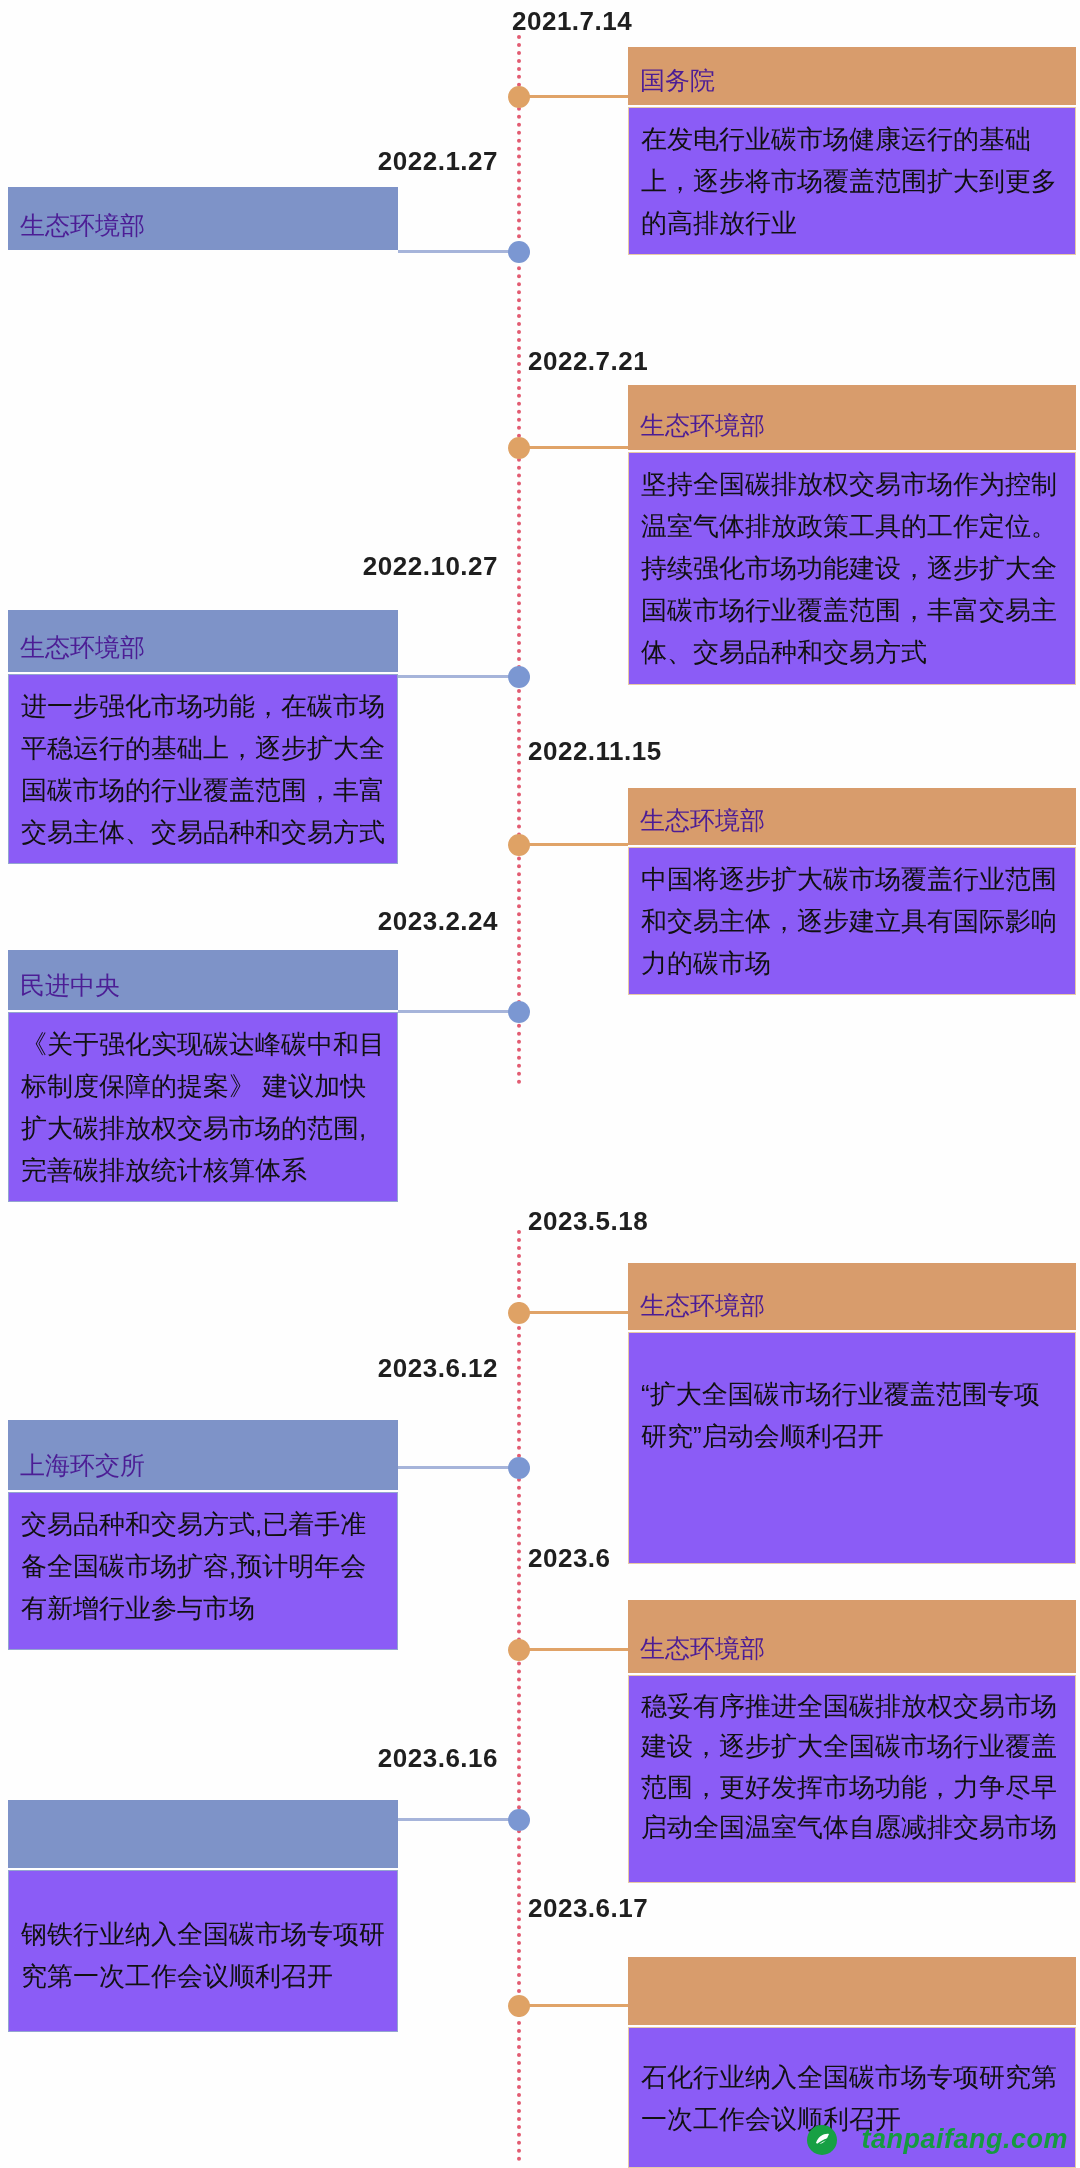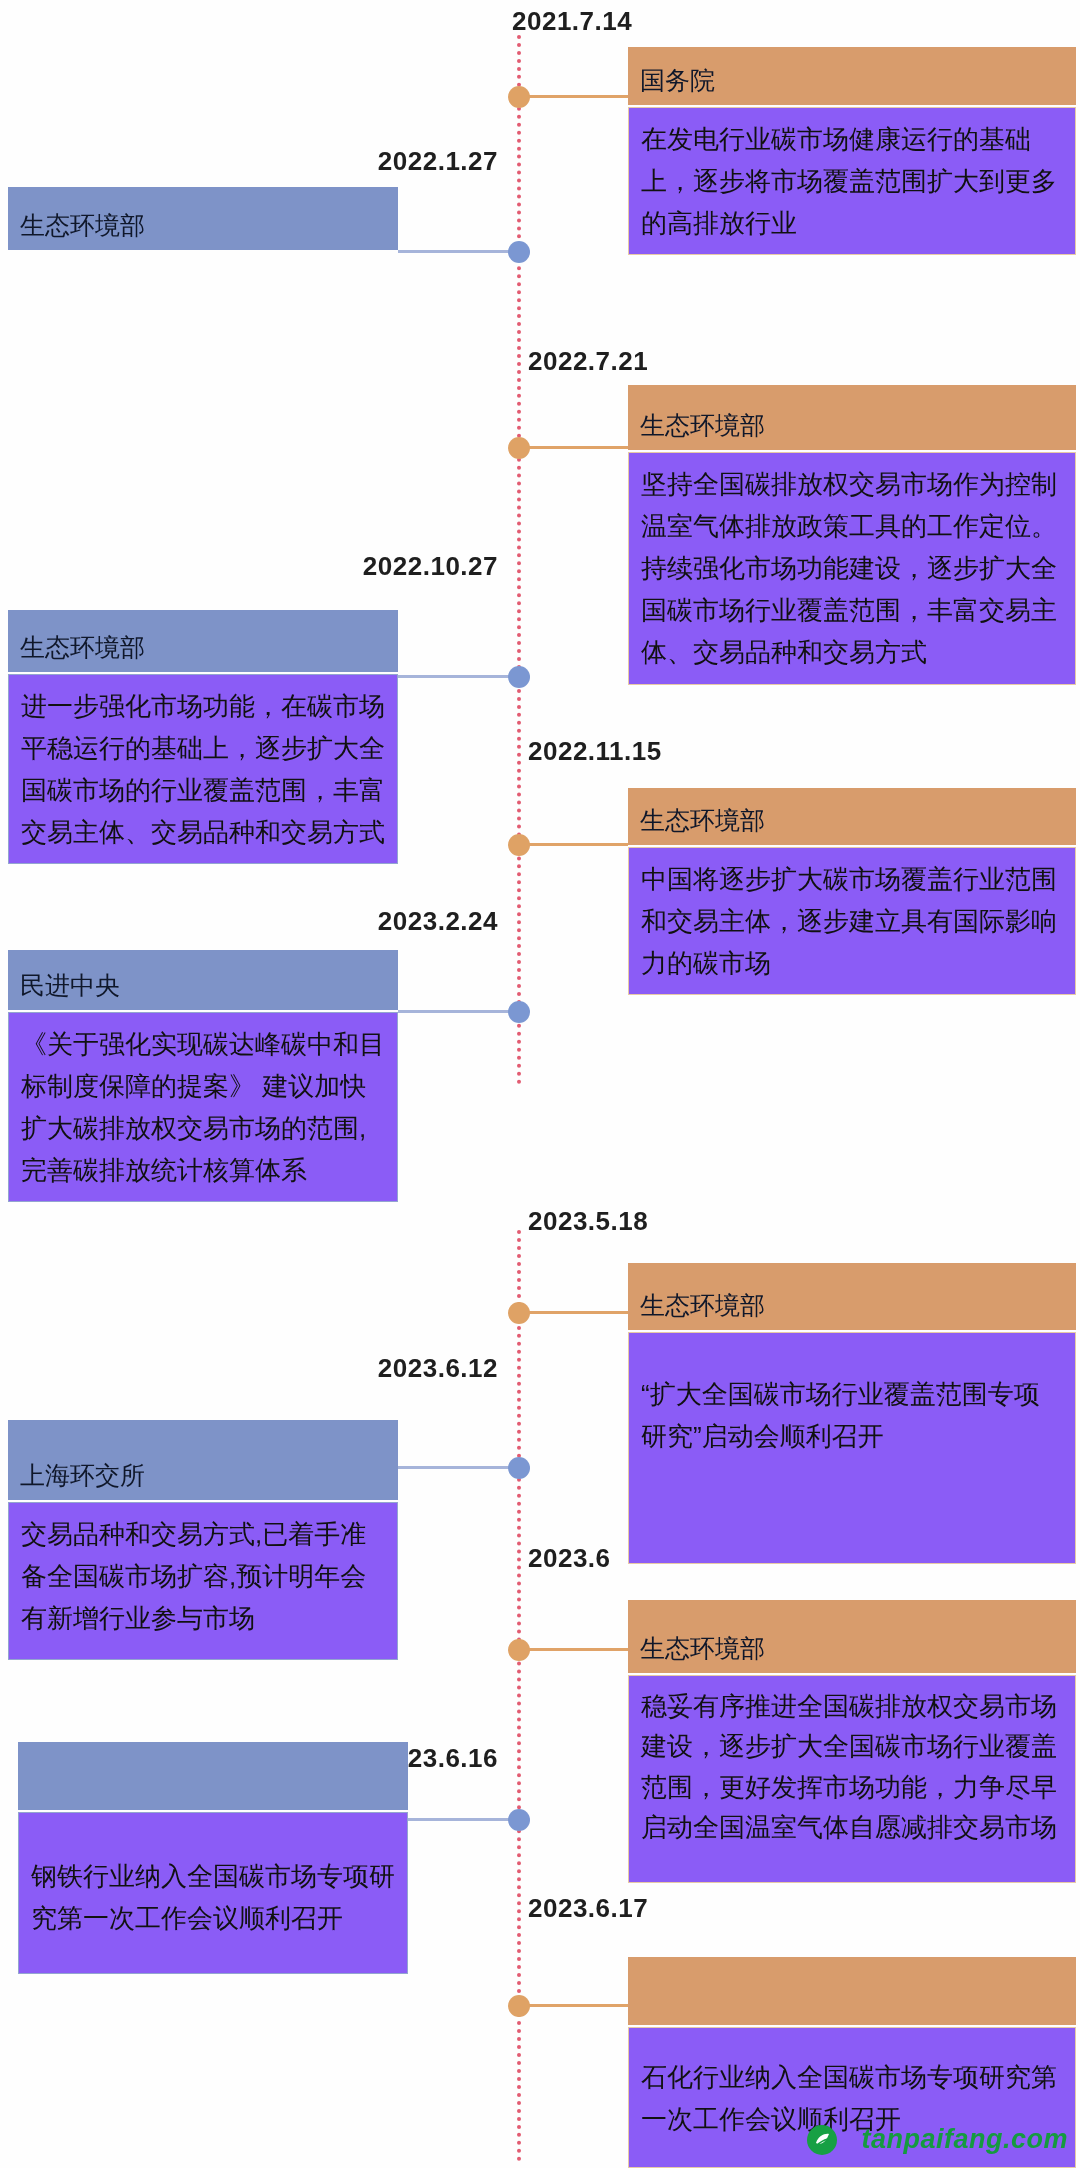--- a/index.html
+++ b/index.html
@@ -35,21 +35,21 @@
   .conn.left{left:398px;width:112px;background:#a6b4da;}
   .conn.right{left:528px;width:100px;background:#e0a368;}
   
   .box{position:absolute;box-sizing:border-box;}
   .left-box{left:8px;width:390px;}
   .right-box{left:628px;width:448px;}
   .hdr{
     box-sizing:border-box;
     display:flex;align-items:flex-end;
     padding:6px 12px 10px 12px;
-    color:#0f172a;font-size:25px;line-height:1.2;
+    color:#4c1d95;font-size:25px;line-height:1.2;
   }
   .left-box .hdr{background:#7e93c8;}
   .right-box .hdr{background:#d89c6c;}
   .bd{
     box-sizing:border-box;
     background:#8b5cf6;
     padding:10px 12px;
     font-size:26px;line-height:1.62;color:#111111;
     margin-top:2px;
   }
@@ -130,36 +130,36 @@
   <div class="dot orange" style="top:1302px;"></div>
   <div class="box right-box" style="top:1263px;">
     <div class="hdr" style="height:67px;">生态环境部</div>
     <div class="bd" style="min-height:232px;padding-top:40px;">“扩大全国碳市场行业覆盖范围专项研究”启动会顺利召开</div>
   </div>
 
   <div class="date left-date" style="top:1353px;">2023.6.12</div>
   <div class="conn left" style="top:1466px;"></div>
   <div class="dot blue" style="top:1457px;"></div>
   <div class="box left-box" style="top:1420px;">
-    <div class="hdr" style="height:80px;">上海环交所</div>
+    <div class="hdr" style="height:70px;">上海环交所</div>
     <div class="bd" style="min-height:158px;">交易品种和交易方式,已着手准备全国碳市场扩容,预计明年会有新增行业参与市场</div>
   </div>
 
   <div class="date right-date" style="top:1543px;">2023.6</div>
   <div class="conn right" style="top:1648px;"></div>
   <div class="dot orange" style="top:1639px;"></div>
   <div class="box right-box" style="top:1600px;">
     <div class="hdr" style="height:73px;">生态环境部</div>
     <div class="bd" style="min-height:208px;line-height:1.55;">稳妥有序推进全国碳排放权交易市场建设，逐步扩大全国碳市场行业覆盖范围，更好发挥市场功能，力争尽早启动全国温室气体自愿减排交易市场</div>
   </div>
 
   <div class="date left-date" style="top:1743px;">2023.6.16</div>
   <div class="conn left" style="top:1818px;"></div>
   <div class="dot blue" style="top:1809px;"></div>
-  <div class="box left-box" style="top:1742px;margin-left:10px;">
+  <div class="box left-box" style="top:1800px;">
     <div class="hdr" style="height:68px;"></div>
     <div class="bd" style="min-height:162px;padding-top:42px;">钢铁行业纳入全国碳市场专项研究第一次工作会议顺利召开</div>
   </div>
 
   <div class="date right-date" style="top:1893px;">2023.6.17</div>
   <div class="conn right" style="top:2004px;"></div>
   <div class="dot orange" style="top:1995px;"></div>
   <div class="box right-box" style="top:1957px;">
     <div class="hdr" style="height:68px;"></div>
     <div class="bd" style="min-height:141px;padding-top:28px;">石化行业纳入全国碳市场专项研究第一次工作会议顺利召开</div>

